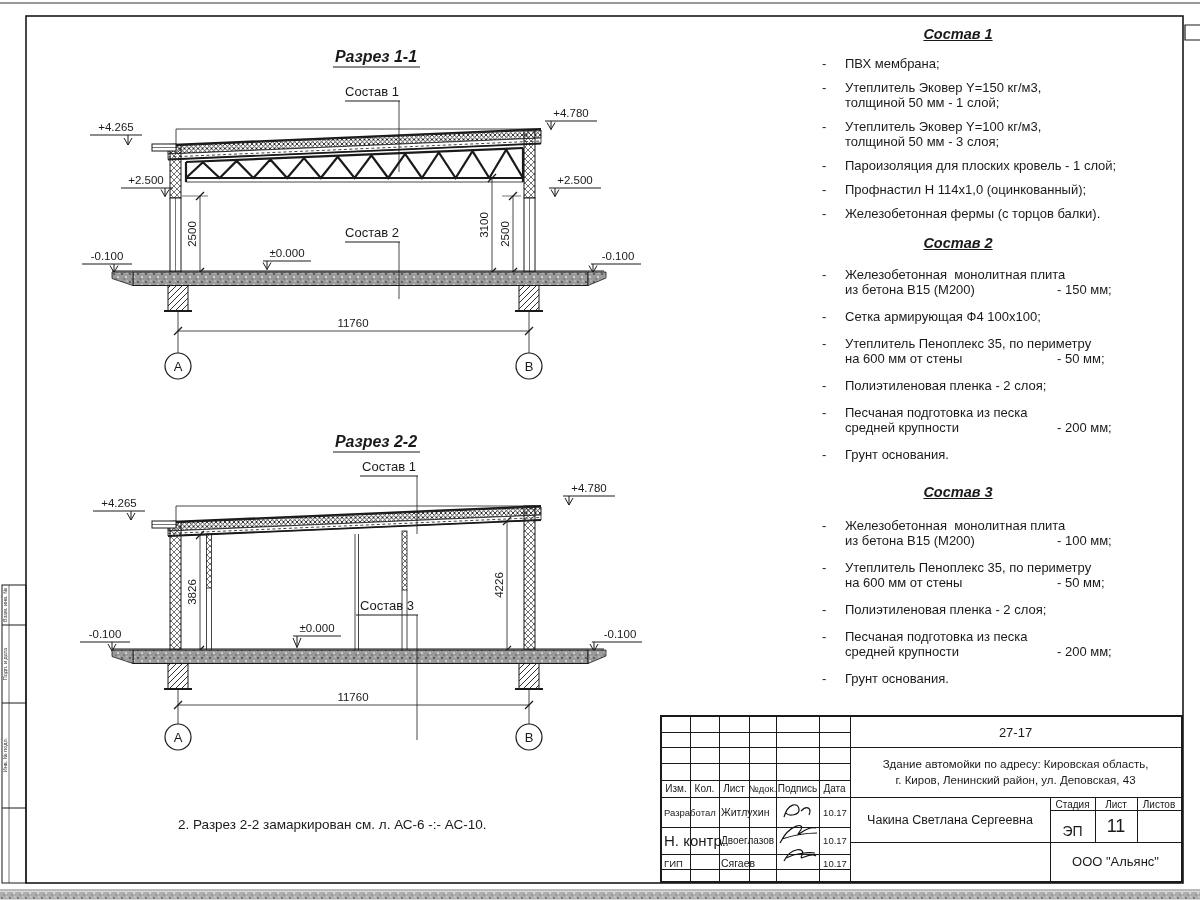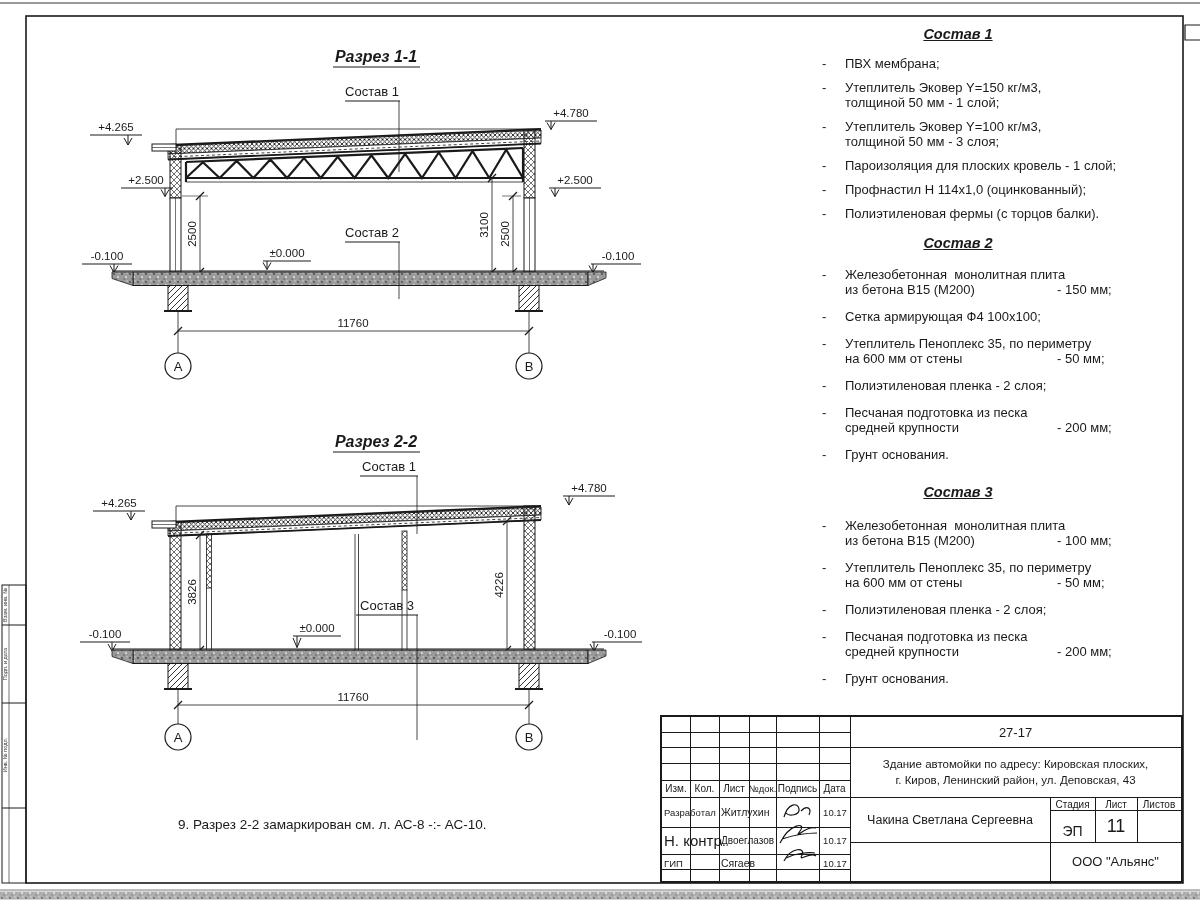--- a/index.html
+++ b/index.html
@@ -307,42 +307,42 @@
 </svg>
 
 <div id="comps">
 
   <div class="comp-title ct1">Состав 1</div>
   <div class="item"><span class="dash">-</span><span class="body"><span>ПВХ мембрана;</span></span></div>
   <div class="item"><span class="dash">-</span><span class="body"><span>Утеплитель Эковер Y=150 кг/м3,</span><br><span>толщиной 50 мм - 1 слой;</span></span></div>
   <div class="item"><span class="dash">-</span><span class="body"><span>Утеплитель Эковер Y=100 кг/м3,</span><br><span>толщиной 50 мм - 3 слоя;</span></span></div>
   <div class="item"><span class="dash">-</span><span class="body"><span>Пароизоляция для плоских кровель - 1 слой;</span></span></div>
   <div class="item"><span class="dash">-</span><span class="body"><span>Профнастил Н 114х1,0 (оцинкованный);</span></span></div>
-  <div class="item"><span class="dash">-</span><span class="body"><span>Полиэтиленовая фермы (с торцов балки).</span></span></div>
+  <div class="item"><span class="dash">-</span><span class="body"><span>Железобетонная фермы (с торцов балки).</span></span></div>
 
   <div class="g2">
     <div class="comp-title ct2">Состав 2</div>
     <div class="item"><span class="dash">-</span><span class="body"><span>Железобетонная  монолитная плита</span><br><span class="tab">из бетона В15 (М200)</span><span>- 150 мм;</span></span></div>
     <div class="item"><span class="dash">-</span><span class="body"><span>Сетка армирующая Ф4 100х100;</span></span></div>
     <div class="item"><span class="dash">-</span><span class="body"><span>Утеплитель Пеноплекс 35, по периметру</span><br><span class="tab">на 600 мм от стены</span><span>- 50 мм;</span></span></div>
     <div class="item"><span class="dash">-</span><span class="body"><span>Полиэтиленовая пленка - 2 слоя;</span></span></div>
     <div class="item"><span class="dash">-</span><span class="body"><span>Песчаная подготовка из песка</span><br><span class="tab">средней крупности</span><span>- 200 мм;</span></span></div>
     <div class="item"><span class="dash">-</span><span class="body"><span>Грунт основания.</span></span></div>
 
     <div class="comp-title ct3">Состав 3</div>
     <div class="item"><span class="dash">-</span><span class="body"><span>Железобетонная  монолитная плита</span><br><span class="tab">из бетона В15 (М200)</span><span>- 100 мм;</span></span></div>
     <div class="item"><span class="dash">-</span><span class="body"><span>Утеплитель Пеноплекс 35, по периметру</span><br><span class="tab">на 600 мм от стены</span><span>- 50 мм;</span></span></div>
     <div class="item"><span class="dash">-</span><span class="body"><span>Полиэтиленовая пленка - 2 слоя;</span></span></div>
     <div class="item"><span class="dash">-</span><span class="body"><span>Песчаная подготовка из песка</span><br><span class="tab">средней крупности</span><span>- 200 мм;</span></span></div>
     <div class="item"><span class="dash">-</span><span class="body"><span>Грунт основания.</span></span></div>
   </div>
 </div>
 
 <div id="notes">
-  <div>9. Разрез 2-2 замаркирован см. л. АС-8 -:- АС-10.</div>
+  <div>2. Разрез 2-2 замаркирован см. л. АС-6 -:- АС-10.</div>
 </div>
 
 <div id="tblock">
 
   <div class="vl" style="left:28px;top:0;height:164px"></div>
   <div class="vl" style="left:57px;top:0;height:164px"></div>
   <div class="vl" style="left:87px;top:0;height:164px"></div>
   <div class="vl" style="left:114px;top:0;height:164px"></div>
   <div class="vl" style="left:157px;top:0;height:164px"></div>
   <div class="vl" style="left:188px;top:0;height:164px"></div>
@@ -356,21 +356,21 @@
   <div class="hl" style="top:63px;left:0;width:188px"></div>
   <div class="hl" style="top:80px;left:0;width:519px"></div>
   <div class="hl" style="top:93px;left:388px;width:131px"></div>
   <div class="hl" style="top:110px;left:0;width:188px"></div>
   <div class="hl" style="top:125px;left:188px;width:331px"></div>
   <div class="hl" style="top:137px;left:0;width:188px"></div>
   <div class="hl" style="top:152px;left:0;width:188px"></div>
 
   <div class="tcell" style="left:188px;top:2px;width:331px;height:26px;font-size:13px">27-17</div>
   <div class="tcell" style="left:193px;top:32px;width:321px;height:46px;font-size:11.5px;line-height:16px;flex-direction:column">
-    <div>Здание автомойки по адресу: Кировская плоских,</div>
+    <div>Здание автомойки по адресу: Кировская область,</div>
     <div>г. Киров, Ленинский район, ул. Деповская, 43</div>
   </div>
 
   <div class="tcell" style="left:0;top:64px;width:28px;height:15px;font-size:10px">Изм.</div>
   <div class="tcell" style="left:28px;top:64px;width:29px;height:15px;font-size:10px">Кол.</div>
   <div class="tcell" style="left:57px;top:64px;width:30px;height:15px;font-size:10px">Лист</div>
   <div class="tcell" style="left:87px;top:64px;width:27px;height:15px;font-size:9.5px">№док.</div>
   <div class="tcell" style="left:114px;top:64px;width:43px;height:15px;font-size:10px">Подпись</div>
   <div class="tcell" style="left:157px;top:64px;width:31px;height:15px;font-size:10px">Дата</div>
 

